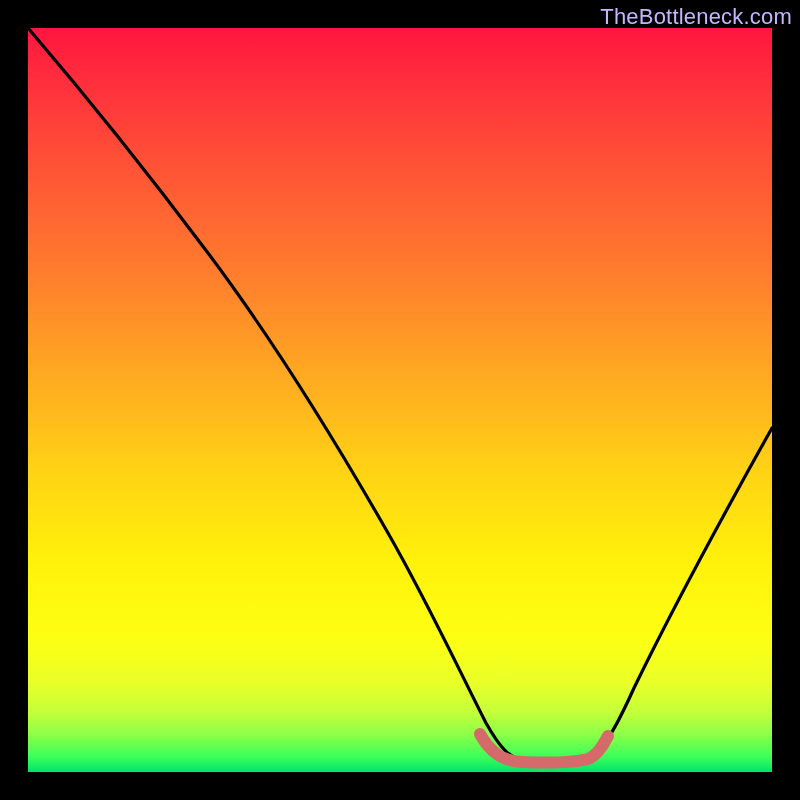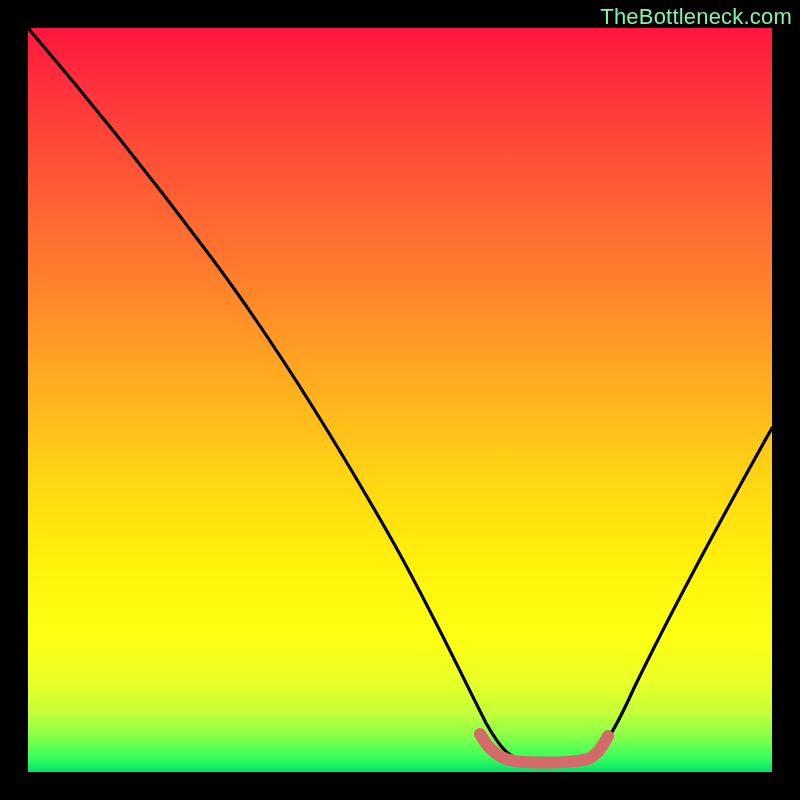--- a/index.html
+++ b/index.html
@@ -43,21 +43,21 @@
       #c4ff3a 92%,
       #8bff47 95%,
       #3bff5a 98%,
       #00e36b 100%
     );
   }
   .watermark {
     position: absolute;
     top: 4px;
     right: 8px;
-    color: #86efac;
+    color: #c4b5fd;
     font-size: 22px;
     letter-spacing: 0.2px;
     font-weight: 400;
   }
   svg.curve {
     position: absolute;
     inset: 0;
   }
 </style>
 </head>

